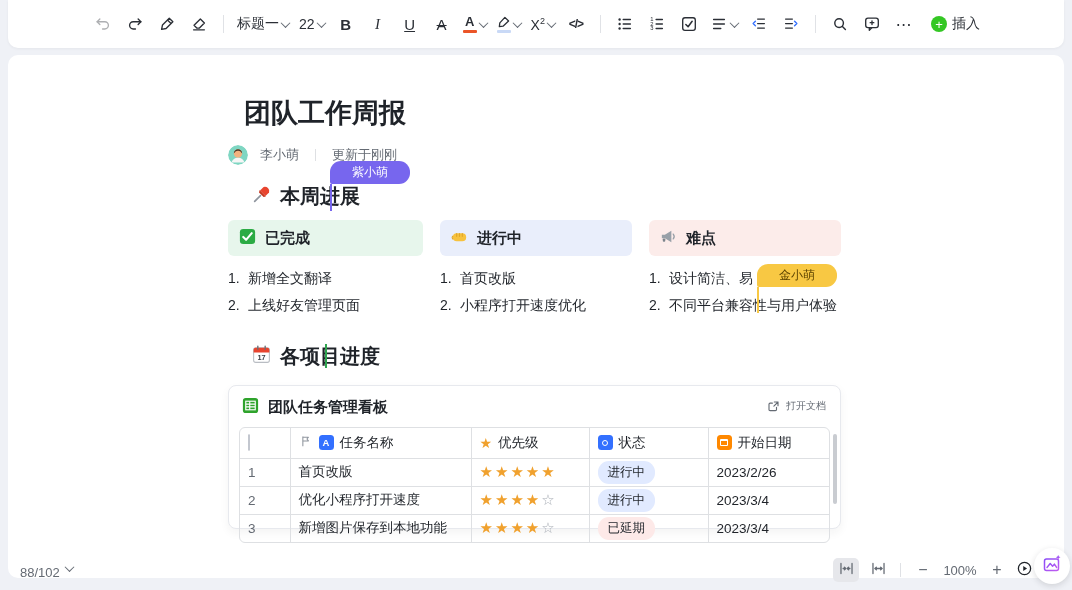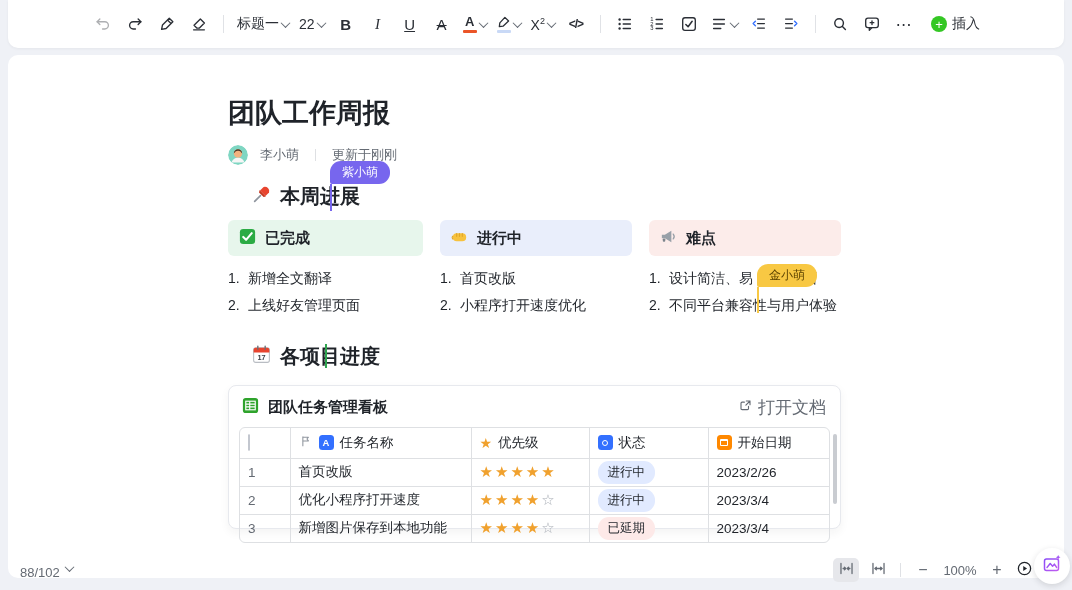--- a/index.html
+++ b/index.html
@@ -41,56 +41,56 @@
   .insert-btn { display:flex; align-items:center; gap:5px; font-size:14px; font-weight:500; margin-left:6px; }
   .plus-circle { width:16px; height:16px; border-radius:50%; background:var(--green); color:#fff;
                  display:flex; align-items:center; justify-content:center; font-size:13px; line-height:1; }
   .more { font-size:16px; letter-spacing:1px; color:#2b2f36; }
   
   .doc-card {
     position:absolute; left:8px; right:8px; top:55px; height:523px;
     background:#fff; border-radius:10px;
   }
   .content { position:absolute; left:220px; top:0; width:620px; }
-  .doc-title { position:absolute; left:0; top:40px; font-size:27px; font-weight:700; }
+  .doc-title { position:absolute; left:16px; top:40px; font-size:27px; font-weight:700; }
   .author-row { position:absolute; left:0; top:90px; display:flex; align-items:center; gap:12px;
                 font-size:13px; color:#646a73; }
   .vdiv { width:1px; height:12px; background:#dee0e3; margin:0 4px; }
   .avatar { width:20px; height:20px; border-radius:50%; overflow:hidden; display:block; }
   .h-row { position:absolute; display:flex; align-items:center; gap:8px; font-size:20px; font-weight:700;margin-left:23px; }
   .h1-row { top:128px; left:0; }
   .h2-row { top:288px; left:0; }
   
   .grid { position:absolute; left:0; top:165px; width:620px; display:grid;
           grid-template-columns:195px 192px 192px; column-gap:17px; }
   .block { height:36px; border-radius:6px; display:flex; align-items:center; gap:8px;
            padding:16px 10px; font-size:15px; font-weight:700; }
   .block-0 { background:var(--block_green); }
   .block-1 { background:var(--block_blue); }
   .block-2 { background:var(--block_pink); }
   ol.plist { list-style:none; margin-top:9px; }
   ol.plist li { font-size:14px; line-height:27px; color:#1f2329; white-space:nowrap; }
   ol.plist .num { display:inline-block; min-width:20px; }
   .cursor-gap { display:inline-block; width:50px; }
   
-  .cbadge { position:absolute; height:23px; padding:0 12px; border-radius:11px 11px 11px 2px;
+  .cbadge { position:absolute; height:23px; padding:0 22px; border-radius:11px 11px 11px 2px;
             color:#fff; font-size:12px; display:flex; align-items:center; z-index:5; }
   .badge-purple { left:322px; top:106px; background:var(--purple); }
   .badge-yellow { left:749px; top:209px; background:var(--yellow); color:#5c4300; }
   .caret { position:absolute; width:2px; z-index:4; }
   .caret-purple { left:322px; top:129px; height:27px; background:var(--purple); }
   .caret-yellow { left:749px; top:232px; height:26px; background:var(--yellow); }
   .caret-green  { left:317px; top:289px; height:24px; background:var(--green_caret); }
   
   .table-card { position:absolute; left:0; top:330px; width:613px; height:144px;
                 border:1px solid #e7e9ee; border-radius:8px; background:#fff;
                 box-shadow:0 4px 10px rgba(31,35,41,.05); }
   .card-head { display:flex; align-items:center; gap:8px; padding:10px 14px 8px 12px; }
   .card-title { font-size:15px; font-weight:700; }
-  .open-doc { margin-left:auto; display:flex; align-items:center; gap:5px; font-size:17px;
+  .open-doc { margin-left:auto; display:flex; align-items:flex-start; gap:5px; font-size:10px;
               color:#646a73; cursor:pointer; background:none; border:none; font-family:inherit; }
   .tblwrap { margin:0 10px; border:1px solid #dee0e3; border-radius:6px; overflow:hidden; }
   table.task { width:100%; border-collapse:collapse; table-layout:fixed; }
   table.task th, table.task td { border-right:1px solid #dee0e3; border-bottom:1px solid #dee0e3;
     font-weight:400; text-align:left; padding:0 8px; font-size:13.5px; height:28px; white-space:nowrap; overflow:hidden; }
   table.task th { height:30px; }
   table.task th:last-child, table.task td:last-child { border-right:none; }
   table.task tr:last-child td { border-bottom:none; }
   .hcell { display:flex; align-items:center; gap:6px; font-size:13.5px; font-weight:500; color:#1f2329; }
   .chk { width:14px; height:14px; border:1.4px solid #c3c7cf; border-radius:3px; margin:0 auto; }

